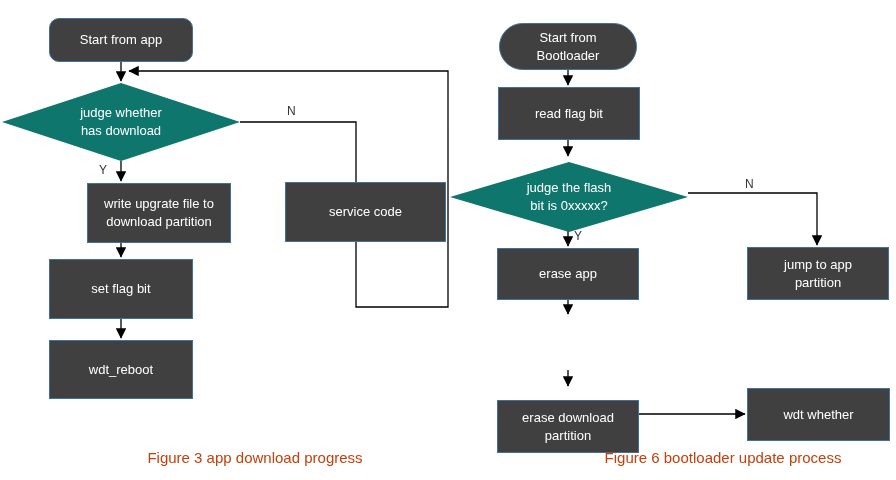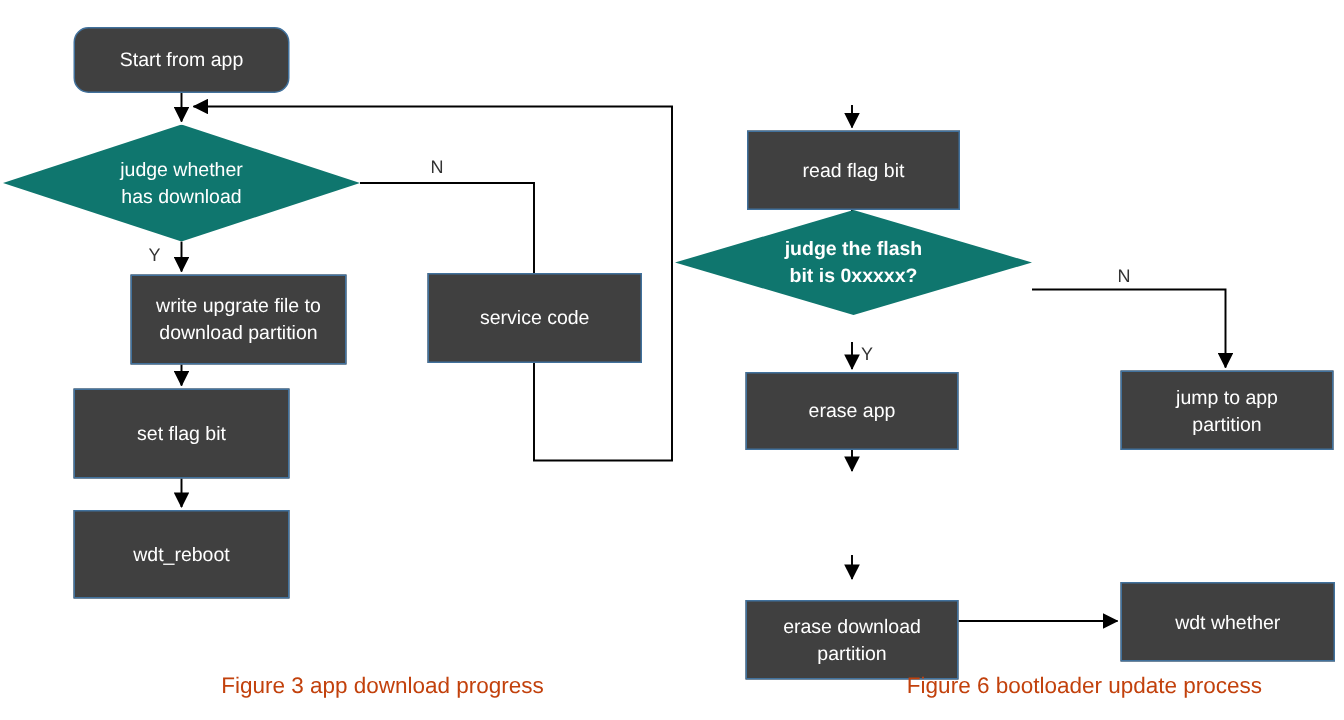--- a/index.html
+++ b/index.html
@@ -60,29 +60,29 @@
     text-align: center;
     line-height: 1.2;
   }
 
   
   #l-start   { left: 49px;  top: 18px;  width: 144px; height: 44px; }
   #l-judge   { left: 2px;   top: 83px;  width: 238px; height: 78px; }
   #l-write   { left: 49px;  top: 183px; width: 144px; height: 60px; margin-left: 38px; }
   #l-setflag { left: 49px;  top: 259px; width: 144px; height: 60px; }
   #l-wdt     { left: 49px;  top: 340px; width: 144px; height: 59px; }
-  #l-service { left: 285px; top: 182px; width: 143px; height: 60px; }
+  #l-service { left: 285px; top: 182px; width: 161px; height: 60px; }
   #l-yes     { left: 99px;  top: 164px; }
   #l-no      { left: 287px; top: 105px; }
   #l-caption { left: 119px; top: 449px; width: 272px; }
 
   
   #r-start   { left: 499px; top: 23px;  width: 138px; height: 47px; }
   #r-read    { left: 498px; top: 87px;  width: 142px; height: 53px; }
-  #r-judge   { left: 450px; top: 140px; width: 238px; height: 70px; font-weight: bold; }
+  #r-judge   { left: 450px; top: 162px; width: 238px; height: 70px; }
   #r-erase   { left: 497px; top: 248px; width: 142px; height: 52px; }
   #r-copy    { left: 497px; top: 316px; width: 142px; height: 54px; }
   #r-erasedl { left: 497px; top: 388px; width: 142px; height: 53px; margin-top: 12px; }
   #r-wdt     { left: 747px; top: 388px; width: 143px; height: 53px; }
   #r-jump    { left: 747px; top: 247px; width: 142px; height: 53px; }
   #r-yes     { left: 574px; top: 230px; }
   #r-no      { left: 745px; top: 178px; }
   #r-caption { left: 587px; top: 449px; width: 272px; }
 </style>
 </head>
@@ -125,20 +125,22 @@
   <div class="node" id="l-wdt">wdt_reboot</div>
 
   <div class="node" id="l-service">service code</div>
 
   <div class="edge-label" id="l-yes">Y</div>
 
   <div class="edge-label" id="l-no">N</div>
 
   <div class="caption" id="l-caption">Figure 3 app download progress</div>
 
+  <div class="node stadium" id="r-start">Start from
+Bootloader</div>
 
   <div class="node" id="r-read">read flag bit</div>
 
   <div class="node diamond" id="r-judge">judge the flash
 bit is 0xxxxx?</div>
 
   <div class="node" id="r-erase">erase app</div>
 
 
   <div class="node" id="r-erasedl">erase download

